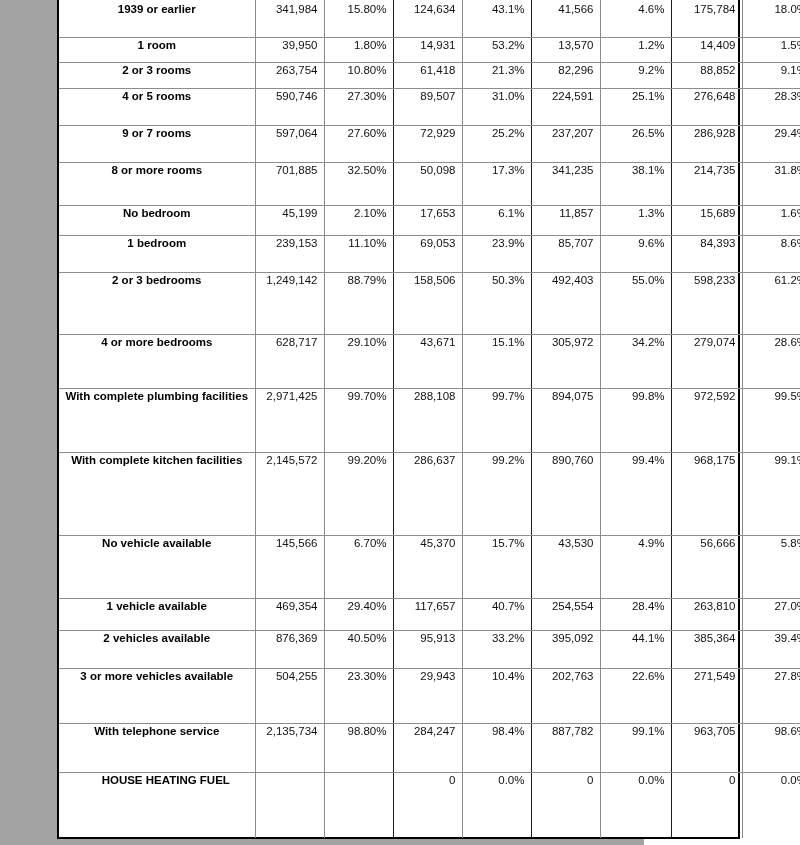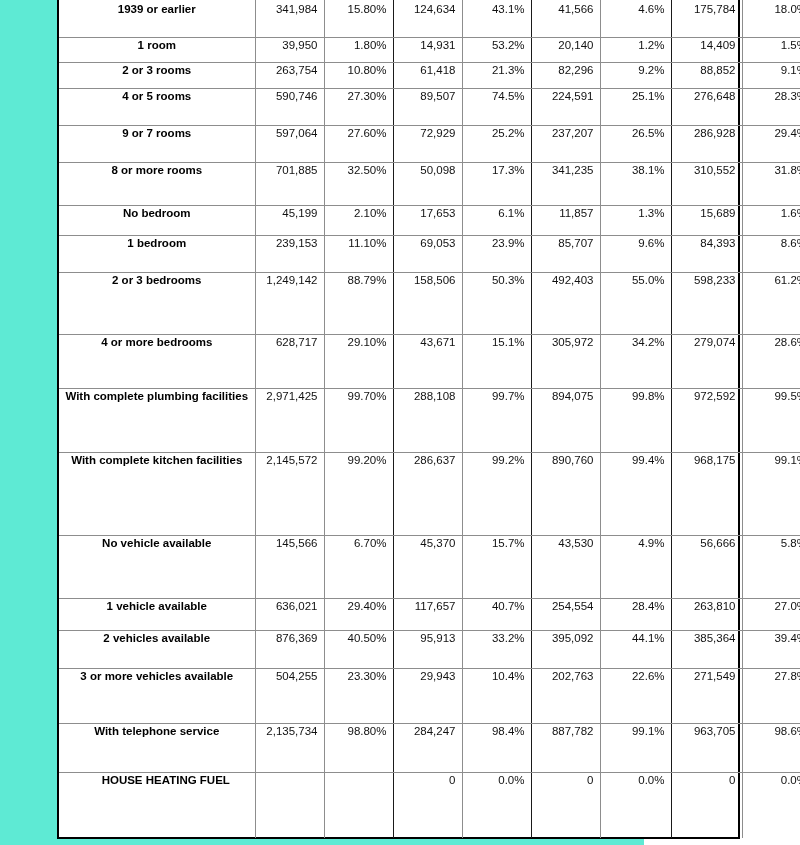--- a/index.html
+++ b/index.html
@@ -11,21 +11,21 @@
     width: 800px;
     height: 845px;
     font-family: "Liberation Sans", sans-serif;
     overflow: hidden;
   }
 
   #page {
     position: relative;
     width: 644px;
     height: 845px;
-    background: #5eead4;
+    background: #a3a3a3;
   }
 
   
   #table-wrap {
     position: absolute;
     left: 57px;
     top: 0px;
     width: 683px;
     height: 839px;
     box-sizing: border-box;
@@ -109,42 +109,42 @@
             <td class="num sep-dark">4.6%</td>
             <td class="num">175,784</td>
             <td class="num">18.0%</td>
           </tr>
           <tr style="height: 25px;">
             <td class="lbl">1 room</td>
             <td class="num">39,950</td>
             <td class="num sep-dark">1.80%</td>
             <td class="num">14,931</td>
             <td class="num sep-dark">53.2%</td>
-            <td class="num">20,140</td>
+            <td class="num">13,570</td>
             <td class="num sep-dark">1.2%</td>
             <td class="num">14,409</td>
             <td class="num">1.5%</td>
           </tr>
           <tr style="height: 26px;">
             <td class="lbl">2 or 3 rooms</td>
             <td class="num">263,754</td>
             <td class="num sep-dark">10.80%</td>
             <td class="num">61,418</td>
             <td class="num sep-dark">21.3%</td>
             <td class="num">82,296</td>
             <td class="num sep-dark">9.2%</td>
             <td class="num">88,852</td>
             <td class="num">9.1%</td>
           </tr>
           <tr style="height: 37px;">
             <td class="lbl">4 or 5 rooms</td>
             <td class="num">590,746</td>
             <td class="num sep-dark">27.30%</td>
             <td class="num">89,507</td>
-            <td class="num sep-dark">74.5%</td>
+            <td class="num sep-dark">31.0%</td>
             <td class="num">224,591</td>
             <td class="num sep-dark">25.1%</td>
             <td class="num">276,648</td>
             <td class="num">28.3%</td>
           </tr>
           <tr style="height: 37px;">
             <td class="lbl">9 or 7 rooms</td>
             <td class="num">597,064</td>
             <td class="num sep-dark">27.60%</td>
             <td class="num">72,929</td>
@@ -155,21 +155,21 @@
             <td class="num">29.4%</td>
           </tr>
           <tr style="height: 43px;">
             <td class="lbl">8 or more rooms</td>
             <td class="num">701,885</td>
             <td class="num sep-dark">32.50%</td>
             <td class="num">50,098</td>
             <td class="num sep-dark">17.3%</td>
             <td class="num">341,235</td>
             <td class="num sep-dark">38.1%</td>
-            <td class="num">310,552</td>
+            <td class="num">214,735</td>
             <td class="num">31.8%</td>
           </tr>
           <tr style="height: 30px;">
             <td class="lbl">No bedroom</td>
             <td class="num">45,199</td>
             <td class="num sep-dark">2.10%</td>
             <td class="num">17,653</td>
             <td class="num sep-dark">6.1%</td>
             <td class="num">11,857</td>
             <td class="num sep-dark">1.3%</td>
@@ -237,21 +237,21 @@
             <td class="num sep-dark">6.70%</td>
             <td class="num">45,370</td>
             <td class="num sep-dark">15.7%</td>
             <td class="num">43,530</td>
             <td class="num sep-dark">4.9%</td>
             <td class="num">56,666</td>
             <td class="num">5.8%</td>
           </tr>
           <tr style="height: 32px;">
             <td class="lbl">1 vehicle available</td>
-            <td class="num">636,021</td>
+            <td class="num">469,354</td>
             <td class="num sep-dark">29.40%</td>
             <td class="num">117,657</td>
             <td class="num sep-dark">40.7%</td>
             <td class="num">254,554</td>
             <td class="num sep-dark">28.4%</td>
             <td class="num">263,810</td>
             <td class="num">27.0%</td>
           </tr>
           <tr style="height: 38px;">
             <td class="lbl">2 vehicles available</td>

